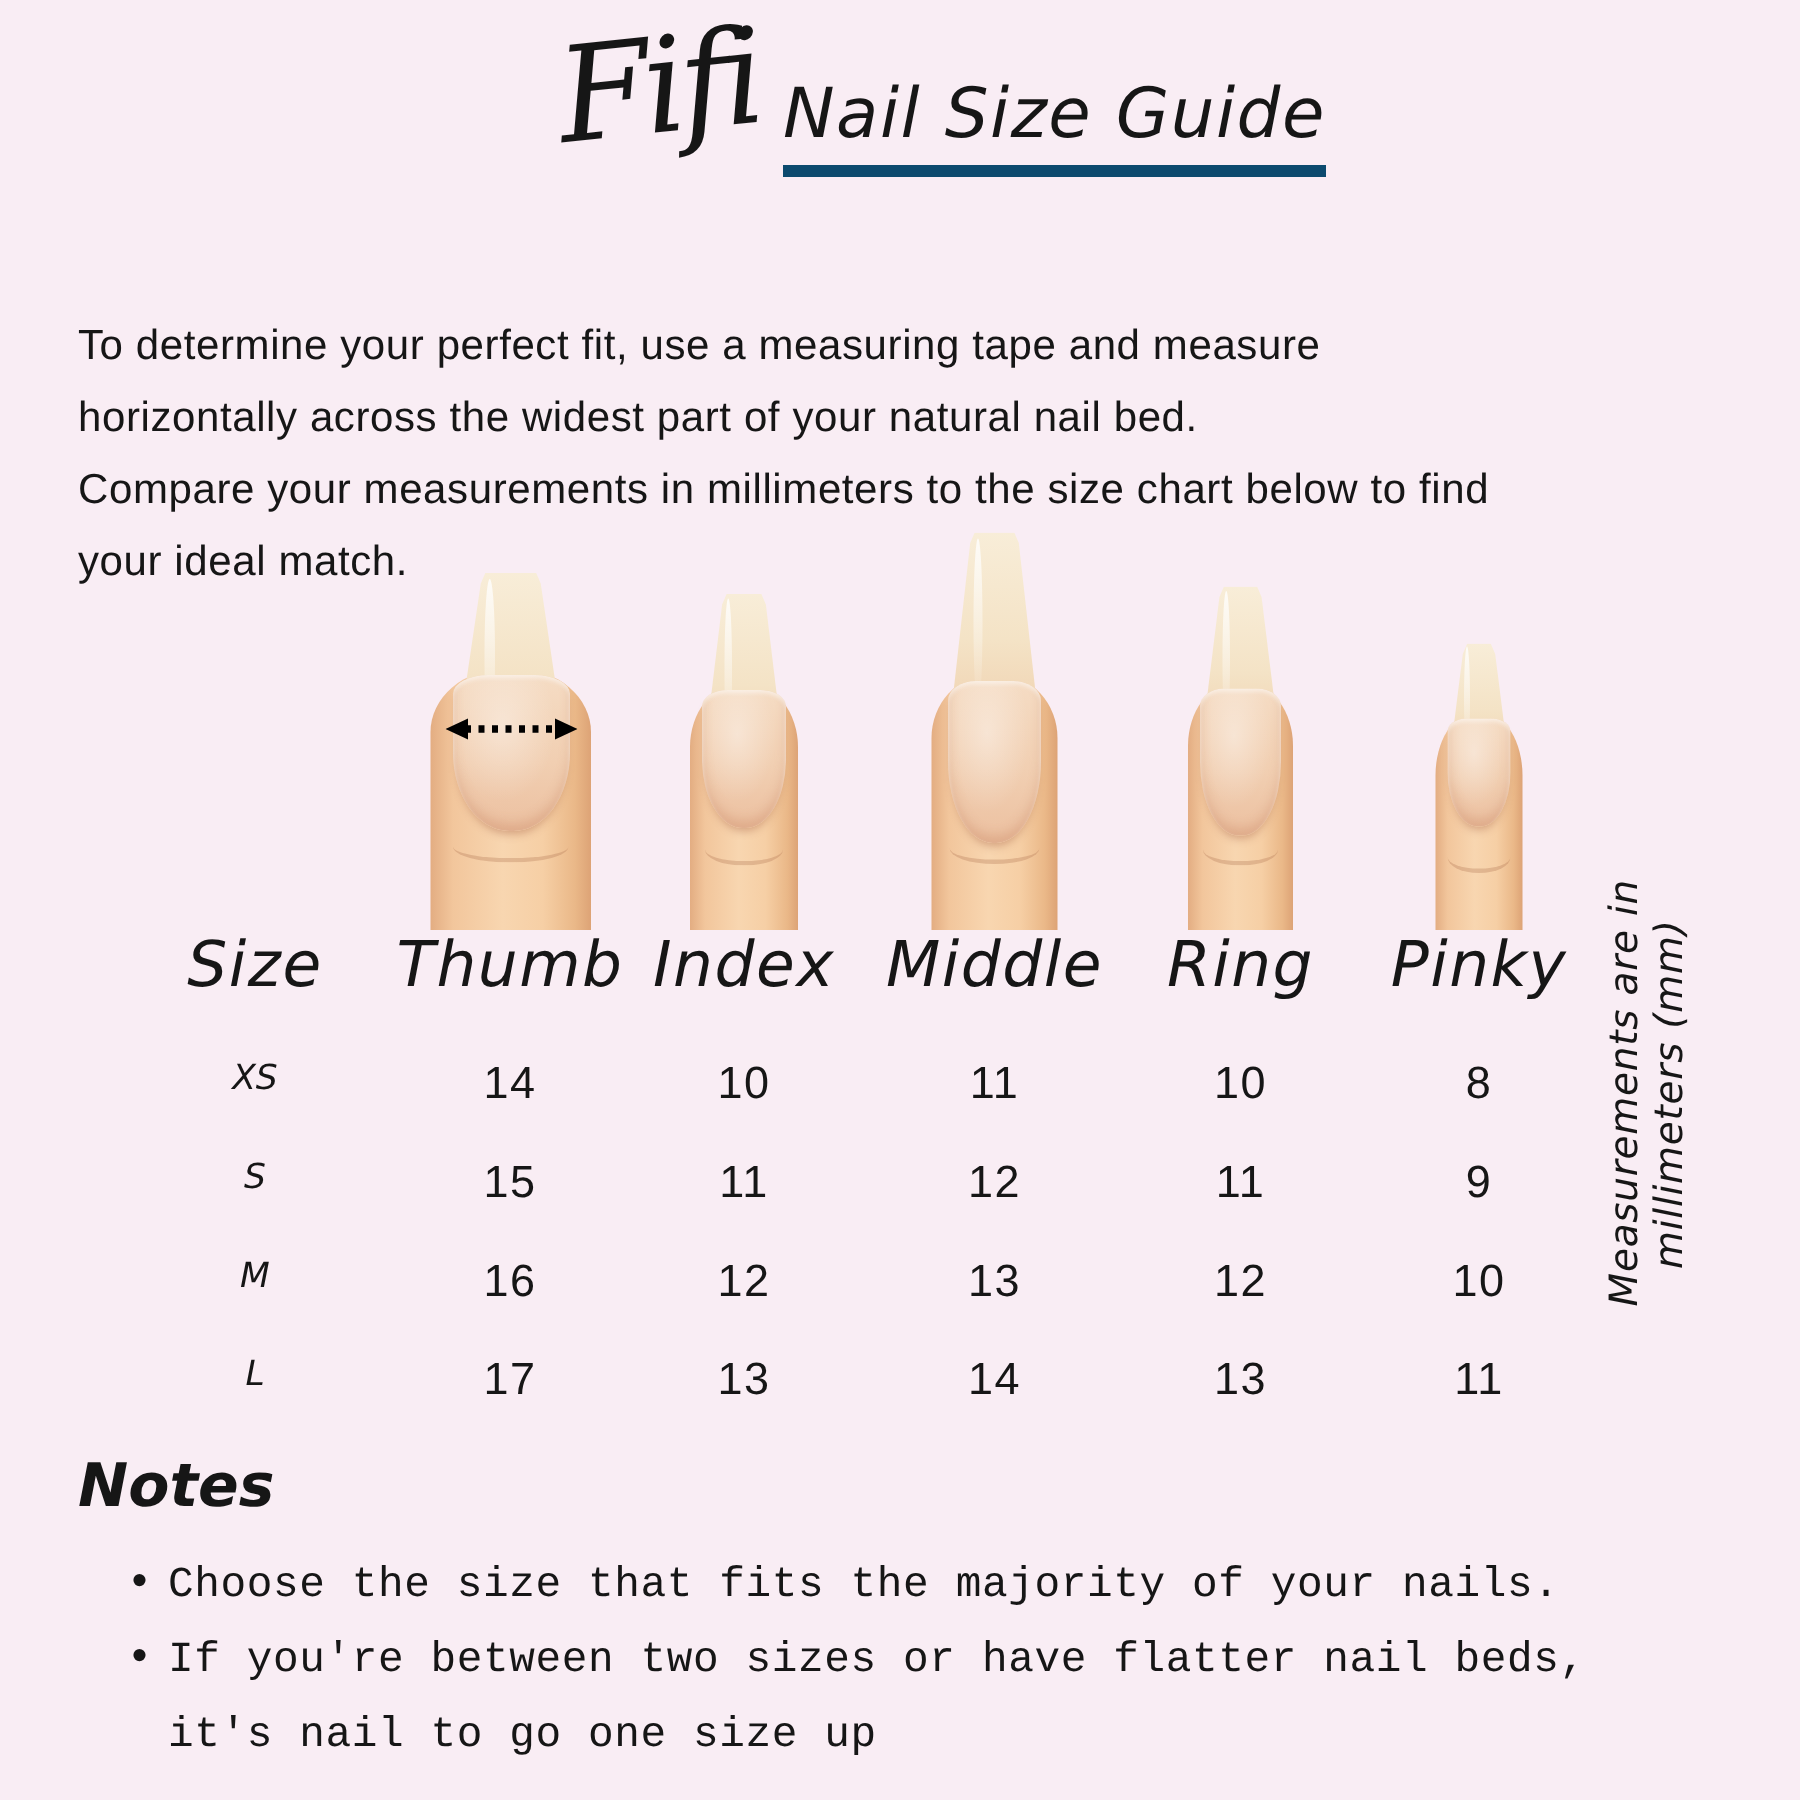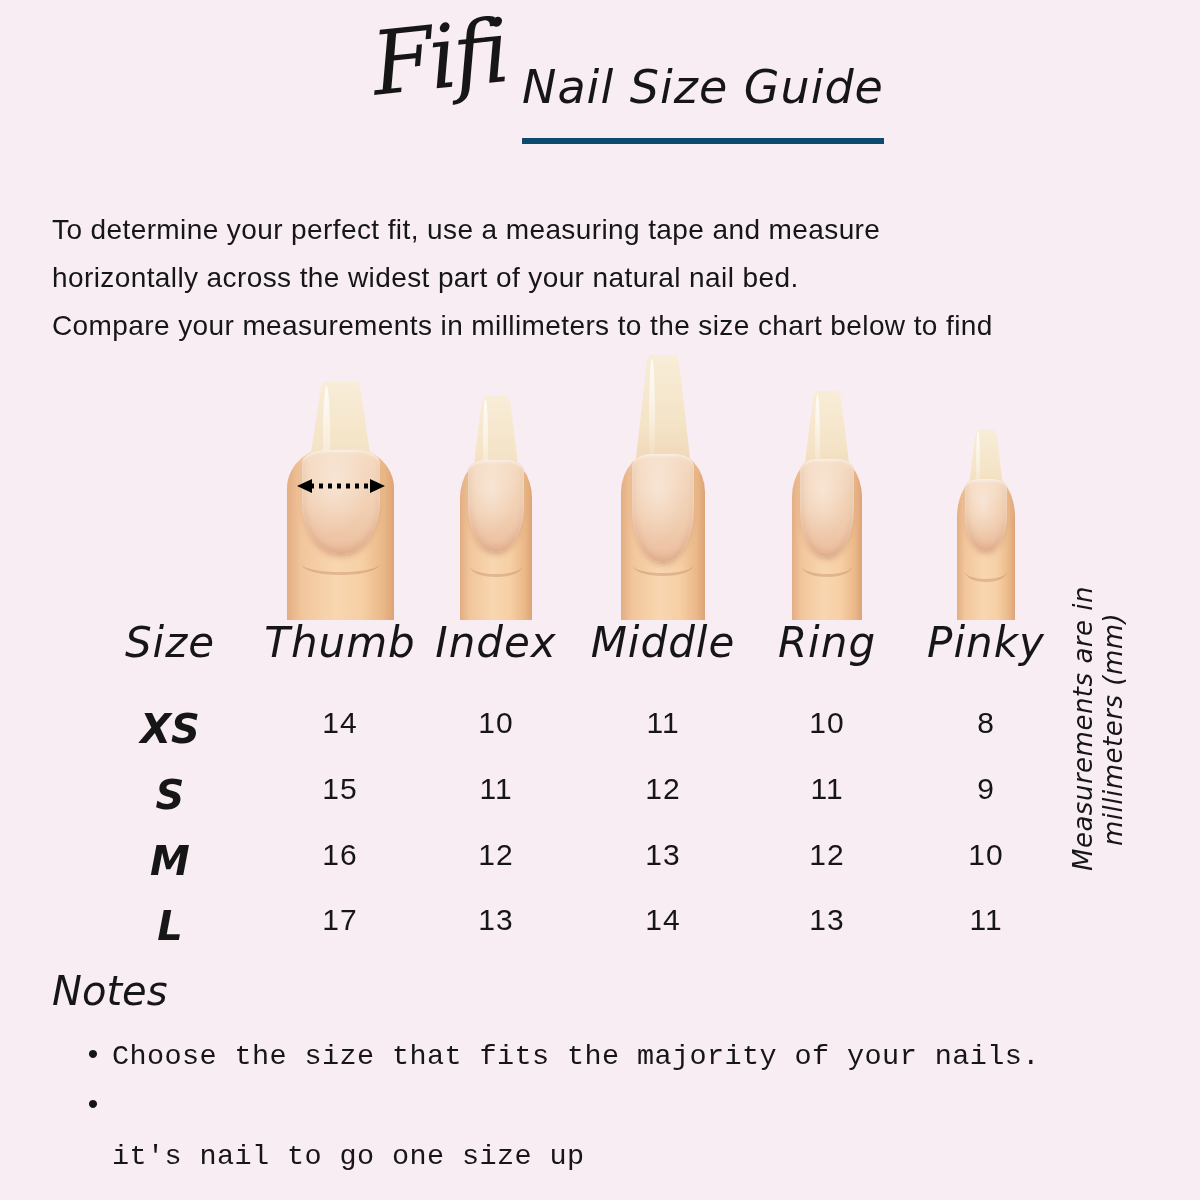--- a/index.html
+++ b/index.html
@@ -12,23 +12,23 @@
   }
   .hand { font-family:"DejaVu Sans", sans-serif; font-style:italic; }
 
   
   .brand {
     position:absolute; left:372px; top:10px;
     font-family:"DejaVu Serif", serif; font-style:italic;
     font-size:88px; line-height:1.1; transform:rotate(-6deg); letter-spacing:-4px;
   }
   .title {
-    position:absolute; left:522px; top:60px;
+    position:absolute; left:522px; top:48px;
     font-size:46px; letter-spacing:1px;
-    border-bottom:6px solid #0c4a6e; padding-bottom:24px;
+    border-bottom:8px solid #0c4a6e; padding-bottom:8px;
   }
 
   
   .section-heading { position:absolute; left:50px; top:146px; font-size:36px; font-weight:400; letter-spacing:1px; }
   .intro { position:absolute; left:52px; top:206px; font-size:28px; line-height:48px; letter-spacing:.4px; }
 
   
   .finger { position:absolute; }
   .nail-ext {
     position:absolute; left:50%; top:0; transform:translateX(-50%);
@@ -74,48 +74,49 @@
   .f-ring   { left:792px; top:391px; width:70px;  height:229px; --ext-w:52px; --ext-h:104px; --body-h:165px; --bed-w:54px; --bed-h:98px;  }
   .f-pinky  { left:957px; top:429px; width:58px;  height:191px; --ext-w:40px; --ext-h:80px;  --body-h:145px; --bed-w:42px; --bed-h:72px;  }
   .measure-arrow { position:absolute; left:50%; top:96px; transform:translateX(-50%); z-index:5; }
 
   
   .cell { position:absolute; transform:translateX(-50%); white-space:nowrap; }
   .c0{left:170px} .c1{left:340px} .c2{left:496px} .c3{left:663px} .c4{left:827px} .c5{left:986px}
   .row-head   { top:618px; font-size:42px; letter-spacing:1px; }
   .row-xs .cell { top:706px; } .row-s .cell { top:772px; }
   .row-m  .cell { top:838px; } .row-l .cell { top:903px; }
-  .size-letter { font-size:40px;font-weight:bold; }
+  .size-letter { font-size:23px; }
   .num { font-size:30px; letter-spacing:1px; }
 
   
   .side-note {
     position:absolute; left:1068px; top:526px; height:406px; width:46px;
     writing-mode:vertical-rl; transform:rotate(180deg);
     font-size:26px; letter-spacing:.5px; text-align:center;
   }
 
   
-  .notes-heading { position:absolute; left:52px; top:968px; font-size:40px; font-weight:400; }
+  .notes-heading { position:absolute; left:52px; top:968px; font-size:40px; font-weight:700; }
   .notes-list { position:absolute; left:84px; top:1032px; list-style:none; font-size:28.5px; line-height:50px; letter-spacing:.4px;font-family:Liberation Mono, monospace; }
   .notes-list li { position:relative; padding-left:28px; }
   .notes-list li::before { content:"\2022"; position:absolute; left:0; top:-1px; font-size:30px; }
 </style>
 </head>
 <body>
 
 <div class="page">
 
   <div class="brand hand">Fifi</div>
   <div class="title hand">Nail Size Guide</div>
 
   <div class="intro">
     <div>To determine your perfect fit, use a measuring tape and measure</div>
     <div>horizontally across the widest part of your natural nail bed.</div>
     <div>Compare your measurements in millimeters to the size chart below to find</div>
+    <div>your ideal match.</div>
   </div>
 
   <div class="finger f-thumb">
     <div class="nail-ext"></div>
     <div class="finger-body"></div>
     <div class="nail-bed" style="top:68px;"></div>
     <svg class="measure-arrow" width="88" height="16" viewBox="0 0 88 16">
       <line x1="13" y1="8" x2="75" y2="8" stroke="#000" stroke-width="5" stroke-dasharray="4 5"></line>
       <polygon points="0,8 15,1 15,15" fill="#000"></polygon>
       <polygon points="88,8 73,1 73,15" fill="#000"></polygon>
@@ -185,18 +186,18 @@
   </div>
 
   <div class="side-note hand">Measurements are in millimeters (mm)</div>
 
   <div class="notes-heading hand">Notes</div>
   <ul class="notes-list">
     <li>
       <span>Choose the size that fits the majority of your nails.</span>
     </li>
     <li>
-      <br>
+      <span>If you're between two sizes or have flatter nail beds,</span><br>
       <span>it's nail to go one size up</span>
     </li>
   </ul>
 
 </div>
 
 </body></html>

